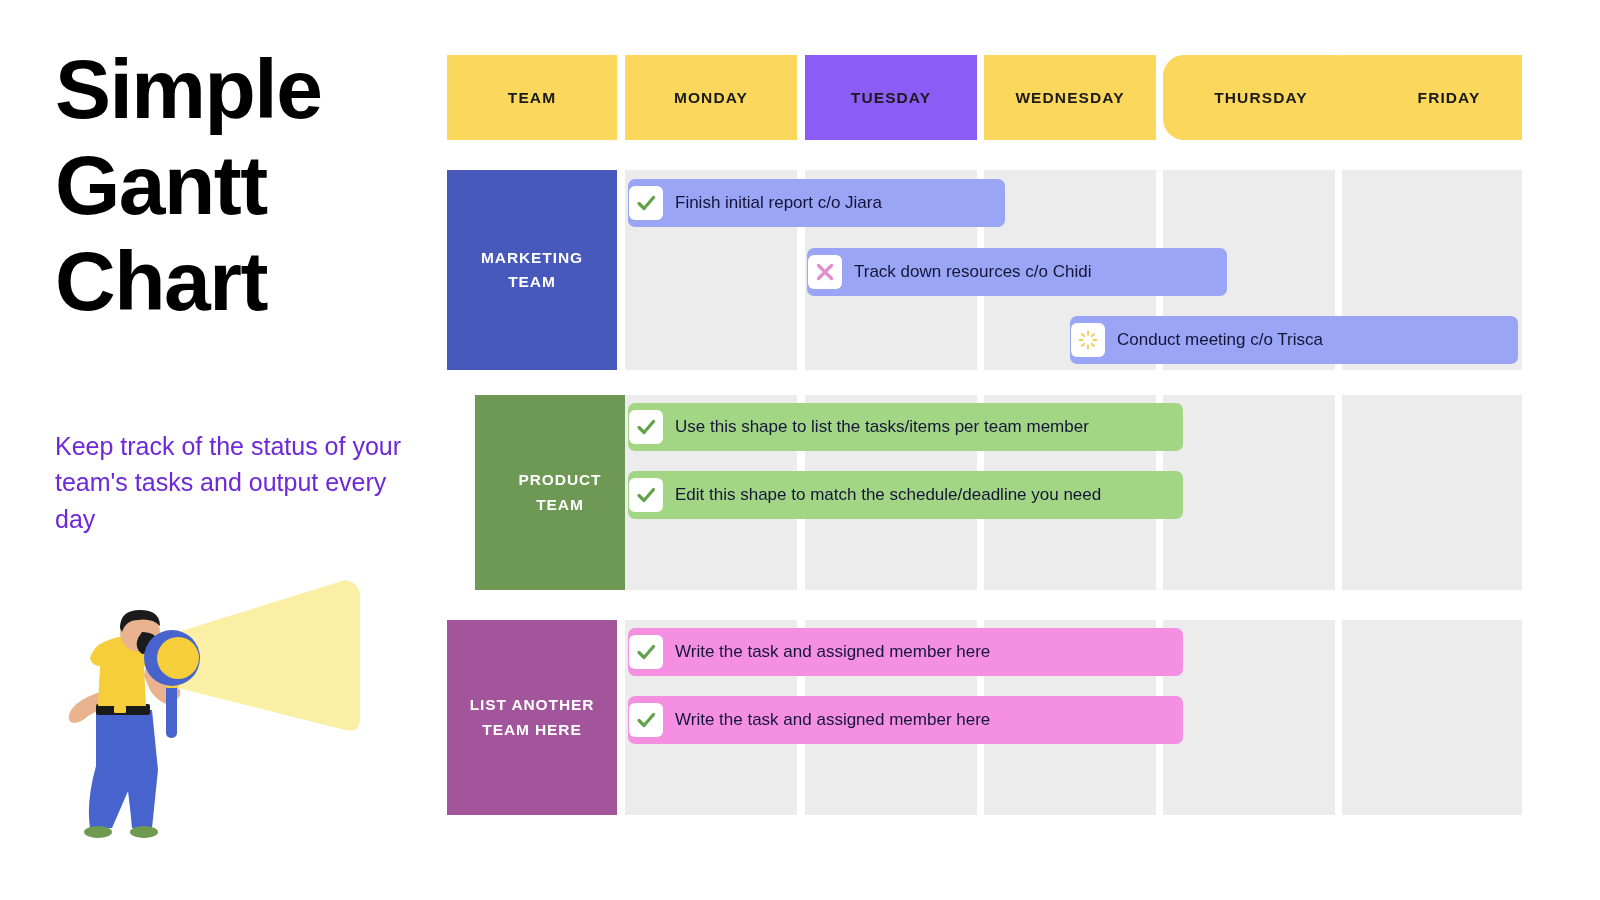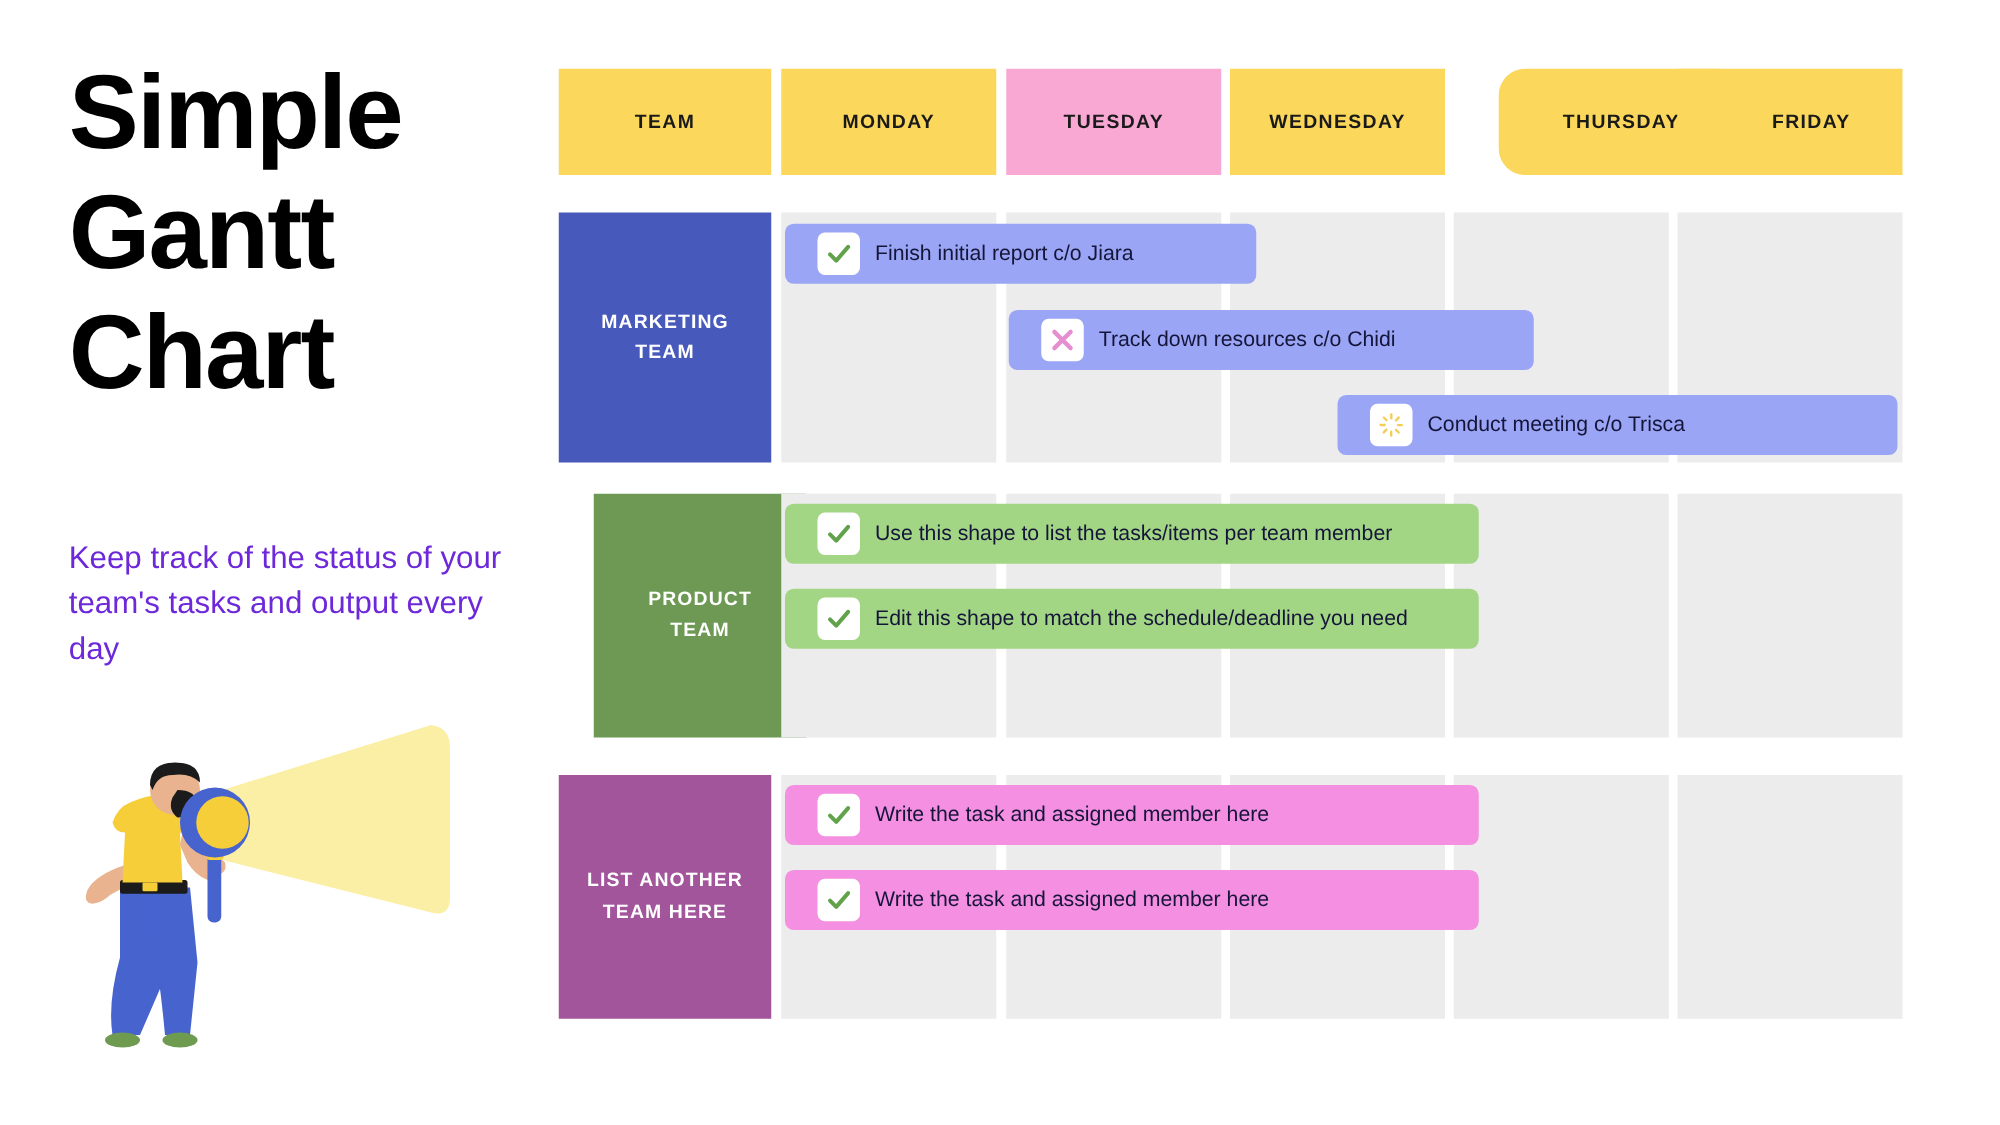--- a/index.html
+++ b/index.html
@@ -80,21 +80,21 @@
   .day-cell {
     position: absolute; top: 0; height: 100%;
     background: #ececec;
   }
 
   .bar {
     position: absolute;
     height: 48px;
     border-radius: 7px;
     display: flex; align-items: center;
-    padding-left: 26px;
+    padding-left: 1px;
     overflow: hidden;
   }
   .bar-label {
     font-size: 17px;
     color: #15153a;
     white-space: nowrap;
     margin-left: 12px;
   }
 
   .icon-box {
@@ -148,23 +148,23 @@
         <circle cx="132" cy="88" r="28" fill="#4763CE"></circle>
         <circle cx="138" cy="88" r="21" fill="#F6CE3A"></circle>
       </svg>
     </div>
   </div>
 
   <div class="grid">
     <div class="header-row">
         <div class="head-cell" style="left: 0px; width: 170px; background: rgb(251, 215, 91);">TEAM</div>
         <div class="head-cell" style="left: 178px; width: 172px; background: rgb(251, 215, 91);">MONDAY</div>
-        <div class="head-cell" style="left: 358px; width: 172px; background: #f9a8d4;">TUESDAY</div>
+        <div class="head-cell" style="left: 358px; width: 172px; background: #8b5cf6;">TUESDAY</div>
         <div class="head-cell" style="left: 537px; width: 172px; background: rgb(251, 215, 91);">WEDNESDAY</div>
-        <div class="head-cell" style="left: 752px; width: 196px; background: rgb(251, 215, 91); border-radius: 21px;">THURSDAY</div>
+        <div class="head-cell" style="left: 716px; width: 196px; background: rgb(251, 215, 91); border-radius: 21px;">THURSDAY</div>
         <div class="head-cell" style="left: 895px; width: 180px; background: rgb(251, 215, 91); padding-left: 34px;">FRIDAY</div>
       </div>
 
   <div class="team-row" style="top: 115px; height: 200px;">
         <div class="team-label" style="width: 170px; background: rgb(72, 89, 188);">
           <span>MARKETING<br>TEAM</span>
         </div>
         <div class="day-cell" style="left: 178px; width: 172px; background: rgb(236, 236, 236);"></div>
         <div class="day-cell" style="left: 358px; width: 172px; background: rgb(236, 236, 236);"></div>
         <div class="day-cell" style="left: 537px; width: 172px; background: rgb(236, 236, 236);"></div>

